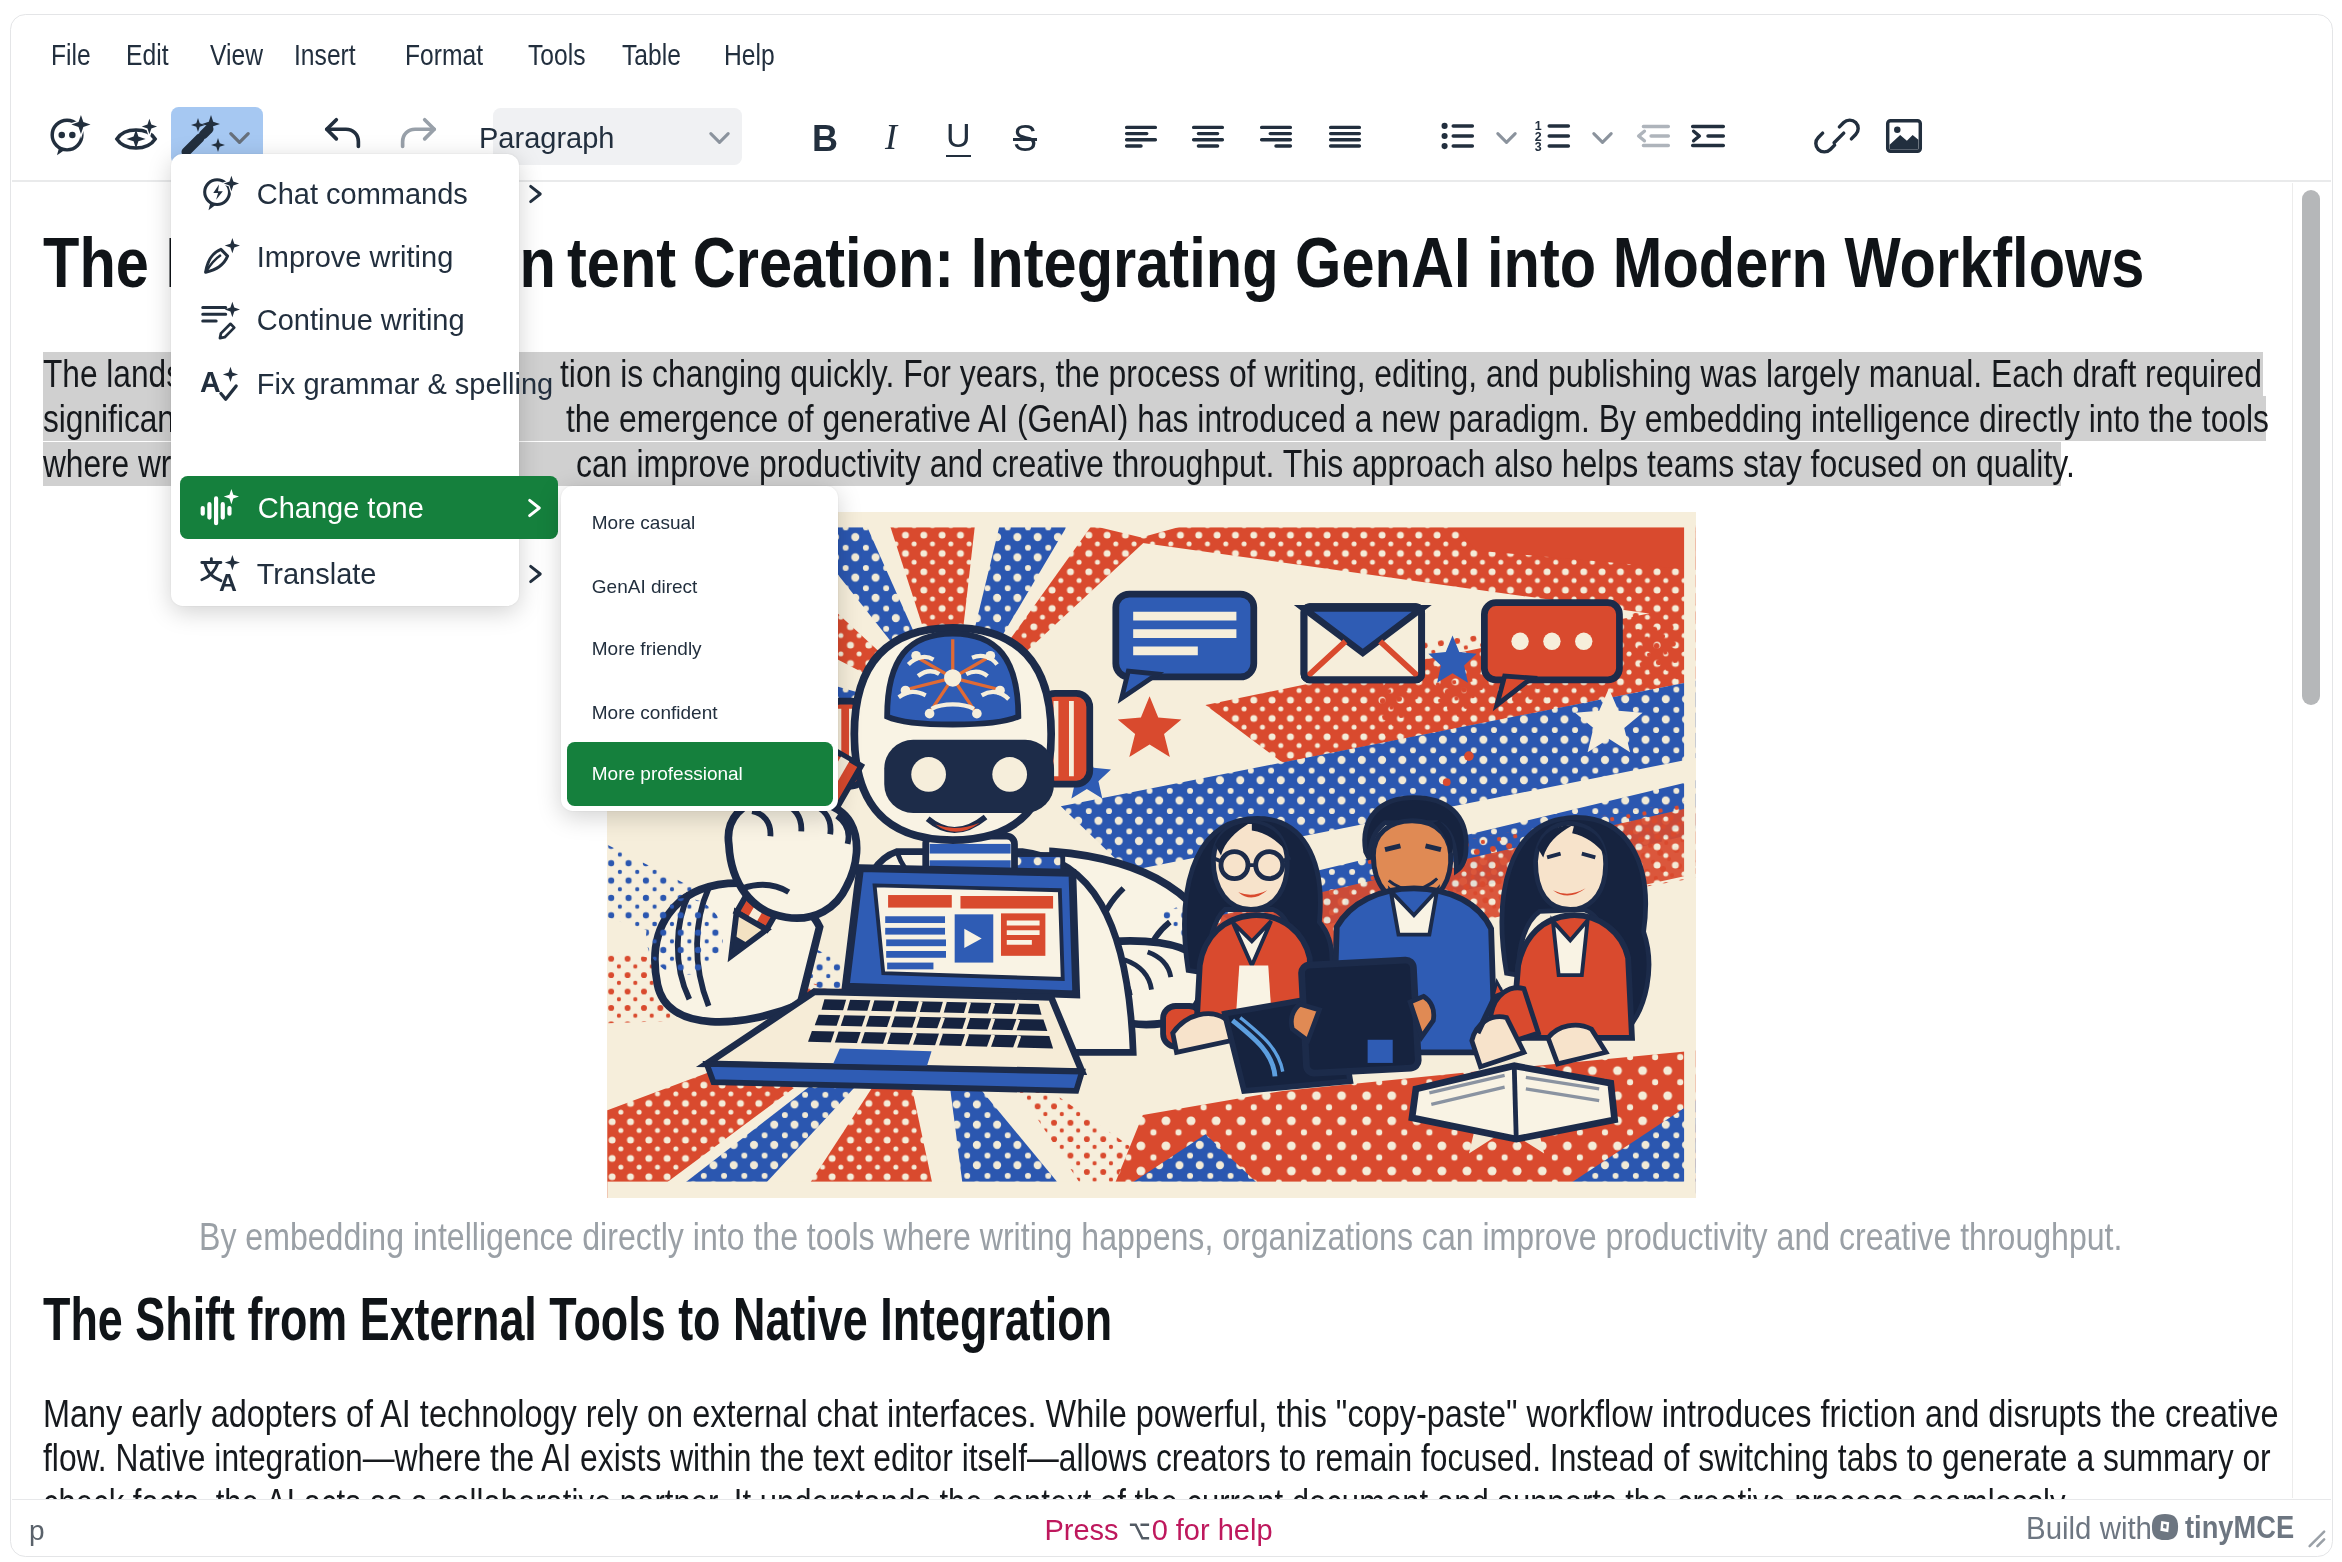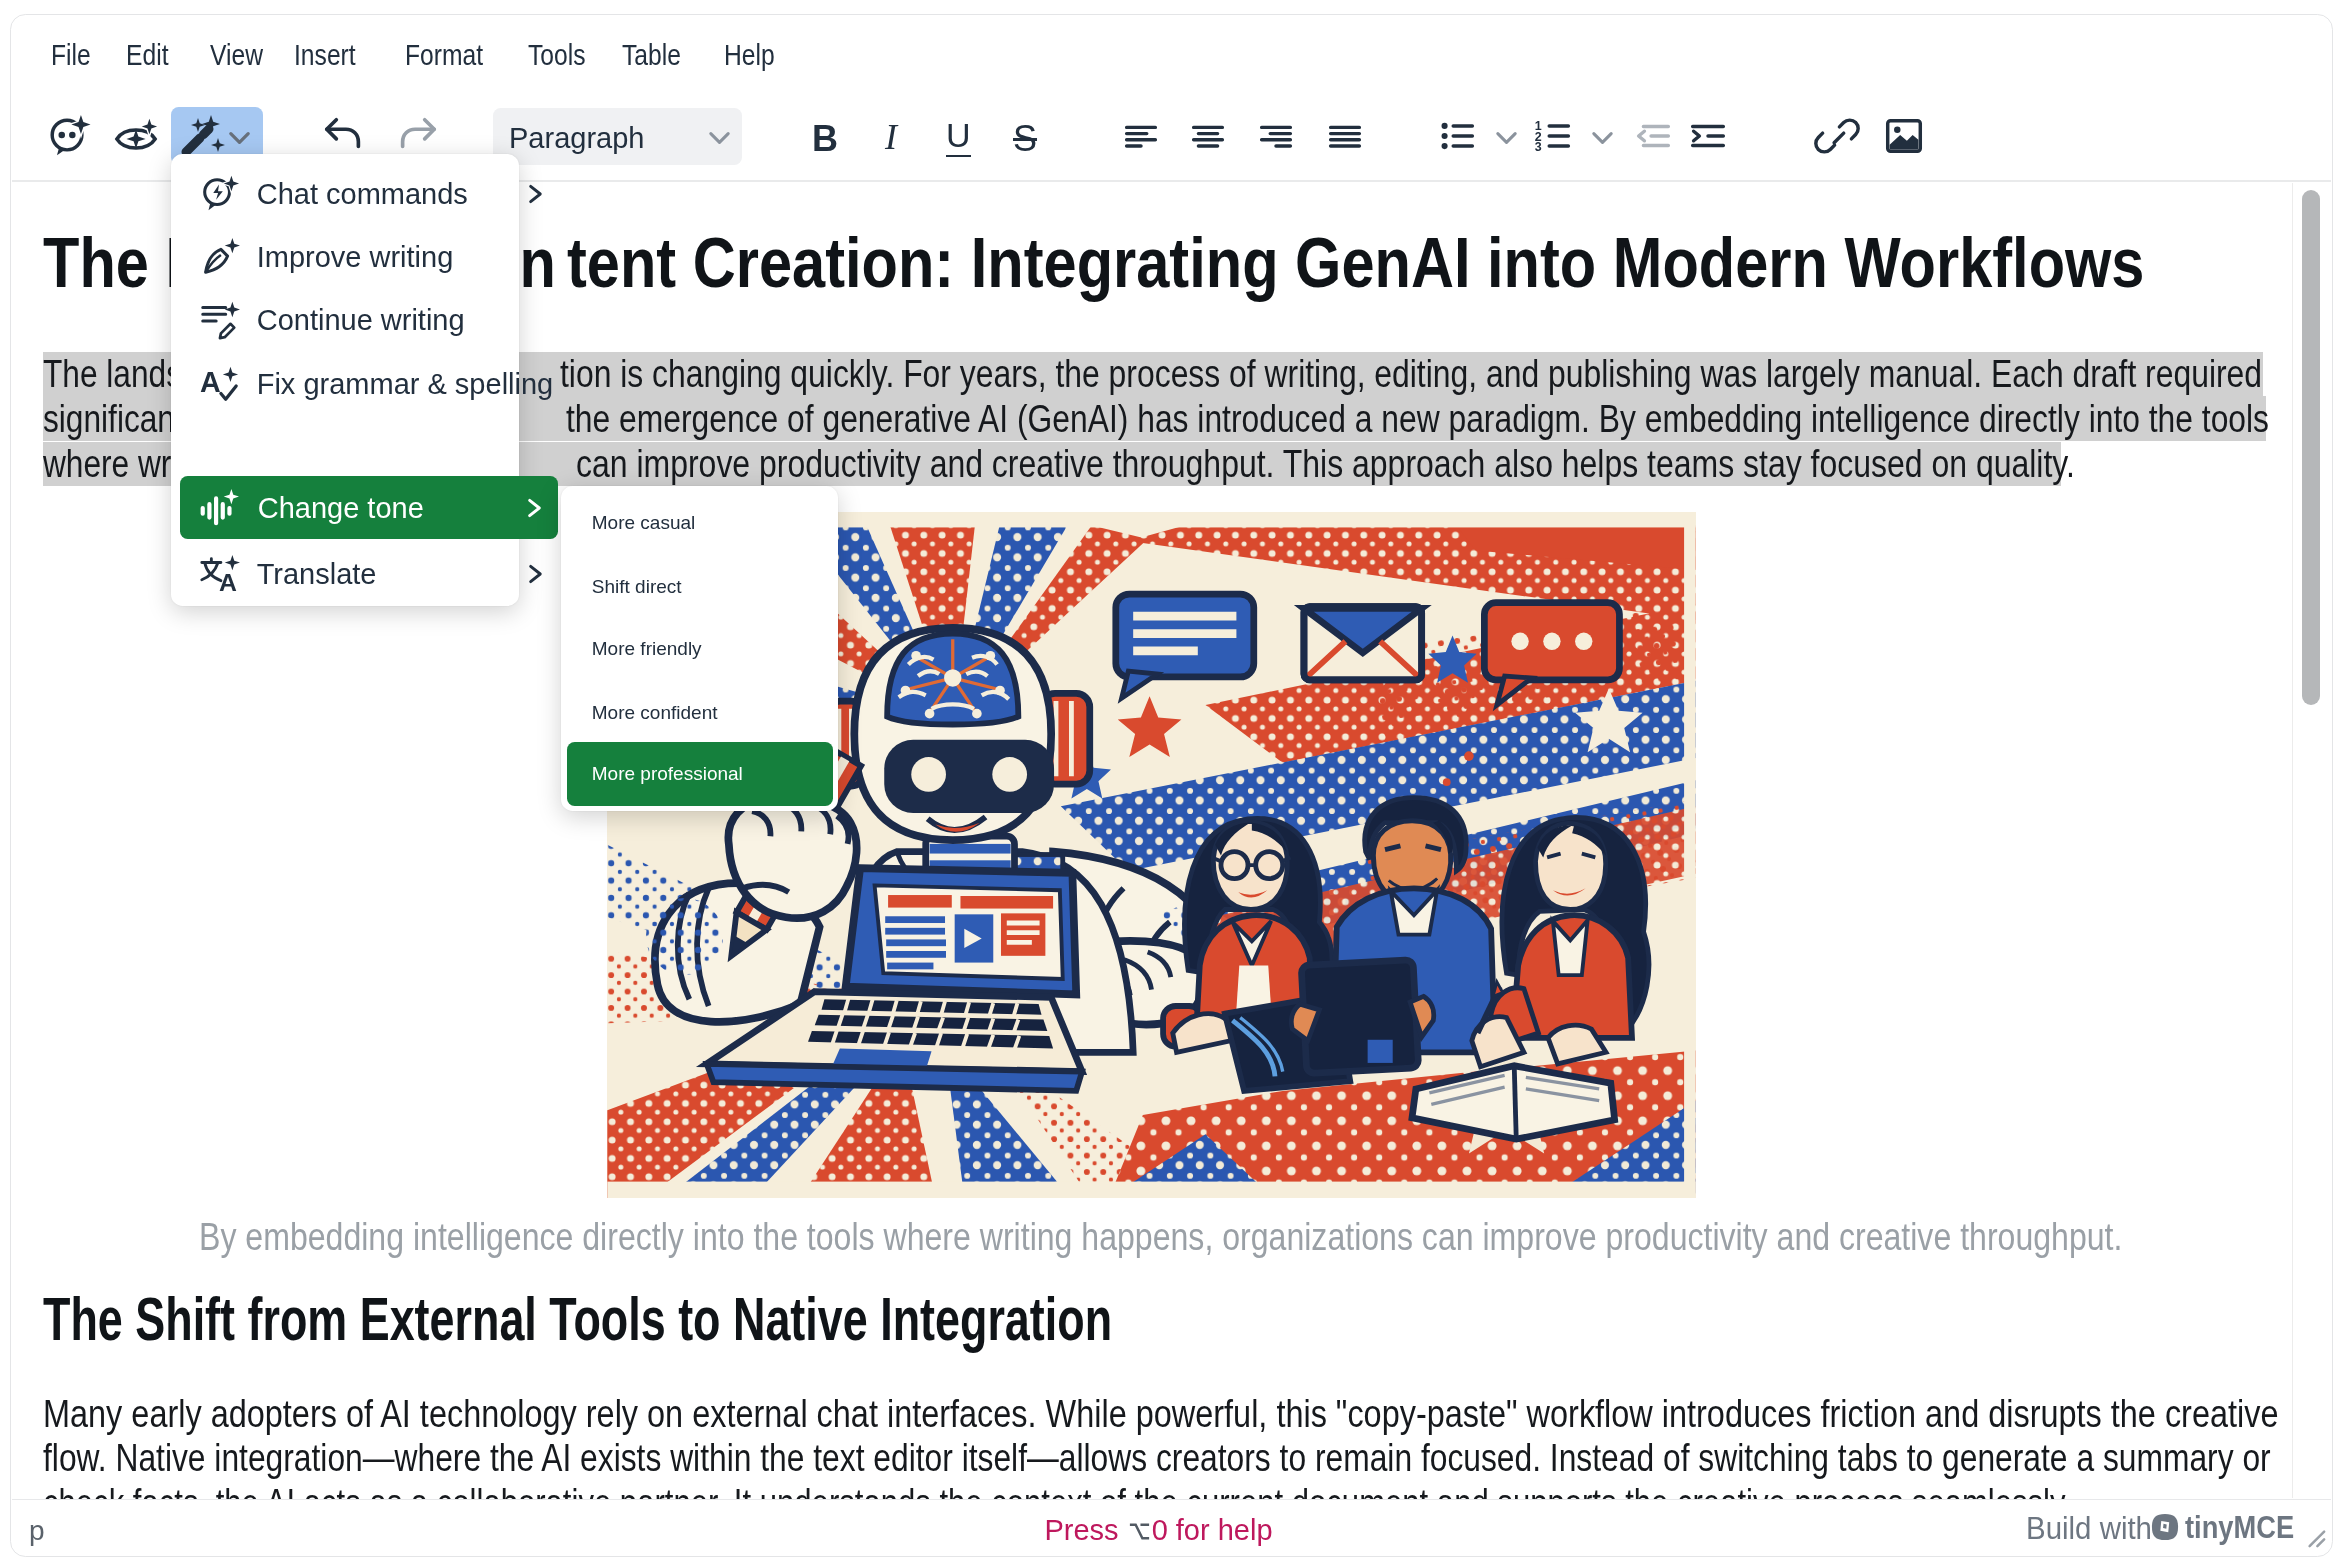--- a/index.html
+++ b/index.html
@@ -77,21 +77,21 @@
   </svg>
   <svg class="abs" style="left:321px;top:113px" width="46" height="46" viewBox="0 0 48 48">
     <path d="M16 7 L6 17 L16 27" fill="none" stroke="#222f3e" stroke-width="3.8" stroke-linecap="round" stroke-linejoin="round"></path>
     <path d="M6 17 H26 C33.5 17 39 22.5 39 30 V35" fill="none" stroke="#222f3e" stroke-width="3.8" stroke-linecap="round"></path>
   </svg>
   <svg class="abs" style="left:394px;top:113px" width="46" height="46" viewBox="0 0 48 48">
     <path d="M32 7 L42 17 L32 27" fill="none" stroke="#98a0a9" stroke-width="3.8" stroke-linecap="round" stroke-linejoin="round"></path>
     <path d="M42 17 H22 C14.5 17 9 22.5 9 30 V35" fill="none" stroke="#98a0a9" stroke-width="3.8" stroke-linecap="round"></path>
   </svg>
   <div class="abs" style="left:493px;top:108px;width:249px;height:57px;background:#f0f1f3;border-radius:7.7px"></div>
-  <span class="abs" style="left:509px;top:122px;font-size:29px;color:#222f3e">Paragraph</span>
+  <span class="abs" style="left:479px;top:122px;font-size:29px;color:#222f3e">Paragraph</span>
   <svg class="abs" style="left:706px;top:124px" width="27" height="27" viewBox="0 0 28 28">
     <path d="M5 10 L14 19 L23 10" fill="none" stroke="#8b939d" stroke-width="3.2" stroke-linecap="round" stroke-linejoin="round"></path>
   </svg>
   <span class="abs" style="left:812px;top:118px;font-size:36px;font-weight:800;color:#222f3e">B</span>
   <span class="abs" style="left:885px;top:116px;font-size:36px;font-style:italic;font-family:'Liberation Serif',serif;color:#222f3e">I</span>
   <span class="abs" style="left:946px;top:116px;font-size:34px;color:#222f3e;border-bottom:2.9px solid #222f3e;line-height:39px;">U</span>
   <span class="abs" style="left:1013px;top:118px;font-size:36px;text-decoration:line-through;color:#222f3e">S</span>
   <svg class="abs" style="left:1118px;top:113px" width="46" height="46" viewBox="0 0 48 48">
     <path d="M9 15 H39 M9 21.5 H30 M9 28 H39 M9 34.5 H24" stroke="#222f3e" stroke-width="3.6" stroke-linecap="round"></path>
   </svg>
@@ -492,21 +492,21 @@
     <svg class="chev" viewBox="0 0 26 26">
         <path d="M9 5 L19 13 L9 21" fill="none" stroke="#222f3e" stroke-width="3" stroke-linecap="round" stroke-linejoin="round"></path>
       </svg>
   </div>
 </div>
 <div id="menu2">
   <div class="m2item" style="top:5.8px">
       <span class="txt">More casual</span>
     </div>
   <div class="m2item" style="top:69px">
-      <span class="txt">Shift direct</span>
+      <span class="txt">GenAI direct</span>
     </div>
   <div class="m2item" style="top:131px">
       <span class="txt">More friendly</span>
     </div>
   <div class="m2item" style="top:195px">
       <span class="txt">More confident</span>
     </div>
   <div class="m2item hl" style="top:256px;height:64px">
       <span class="txt">More professional</span>
     </div>

